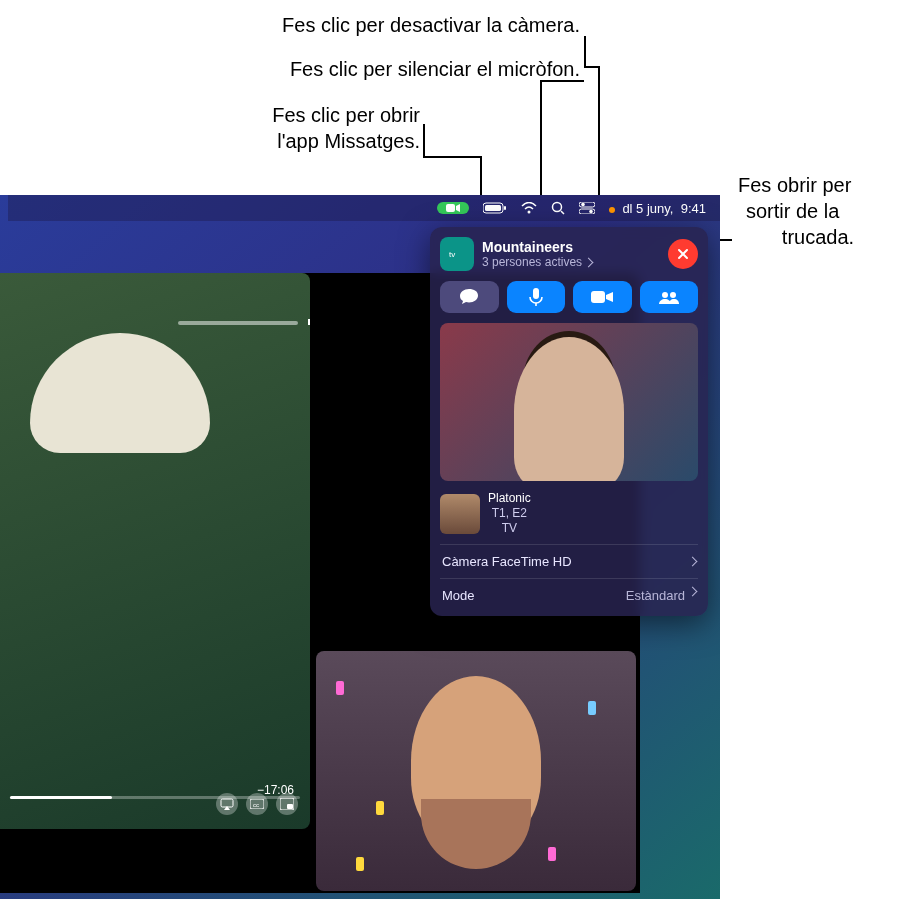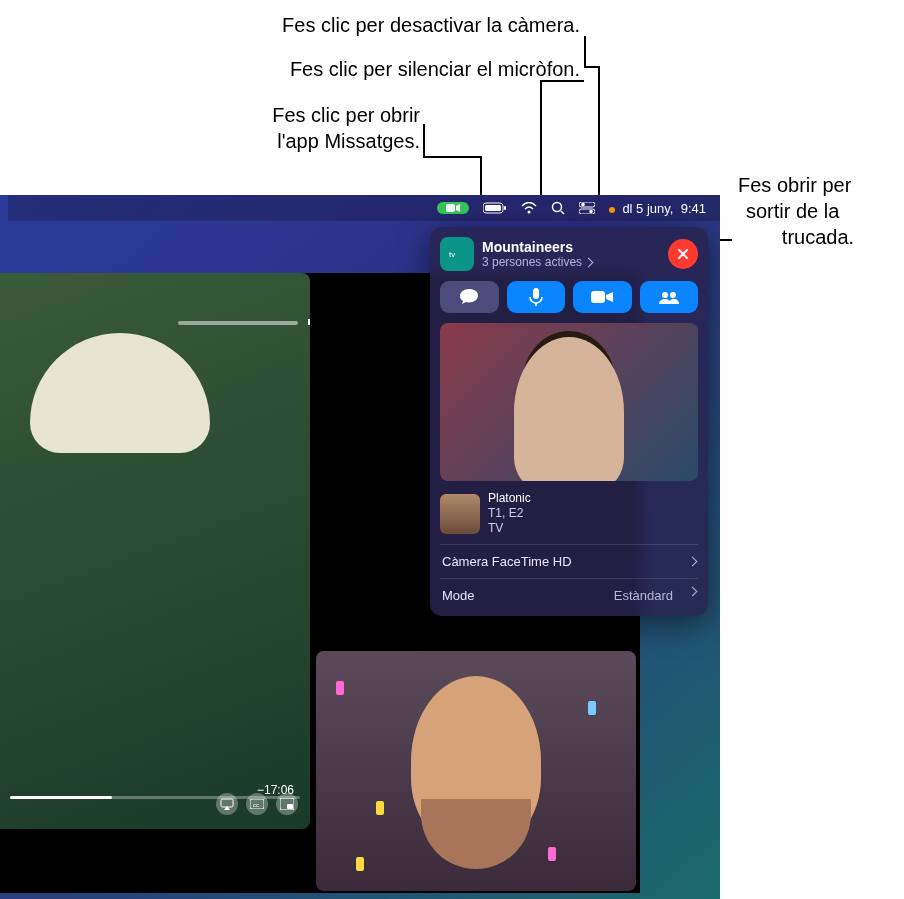--- a/index.html
+++ b/index.html
@@ -132,32 +132,32 @@
   .np-section {
     margin-top:10px;font-size:12px;color:#cfcdee;
   }
   .np-row {
     display:flex;gap:8px;margin-top:4px;align-items:center;
   }
   .np-thumb {
     width:40px;height:40px;border-radius:6px;
     background:linear-gradient(#b08a6a,#6a4a3a);
   }
-  .np-meta div { line-height:1.25; }
+  .np-meta div { line-height:1.25;text-align:center; }
   .np-title { color:#fff;font-weight:500; }
 
   .list-row {
     display:flex;justify-content:space-between;align-items:center;
     padding:9px 2px;
     border-top:1px solid rgba(255,255,255,.12);
     font-size:13px;
     color:#e8e6ff;
     cursor:pointer;
   }
-  .list-row .val { color:#b8b6d8;display:flex;align-items:flex-start;gap:16px; }
+  .list-row .val { color:#b8b6d8;display:flex;align-items:flex-start;gap:4px; }
 
   
   .ft-window {
     position: absolute;
     left: 0;
     top: 78px;
     width: 640px;
     height: 620px;
     background:#000;
     border-radius: 0 10px 0 0;

